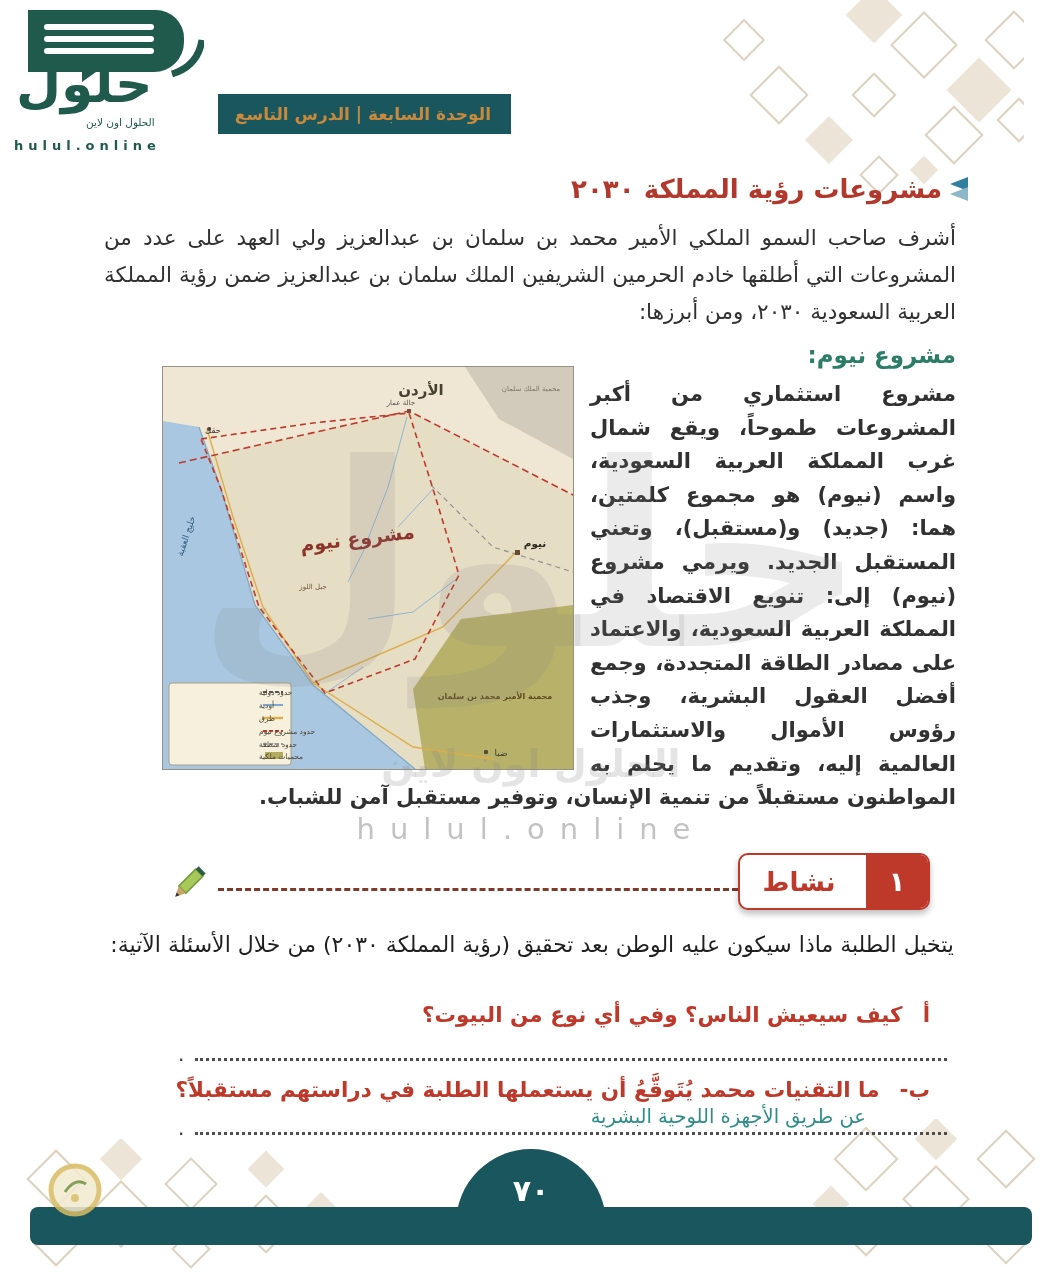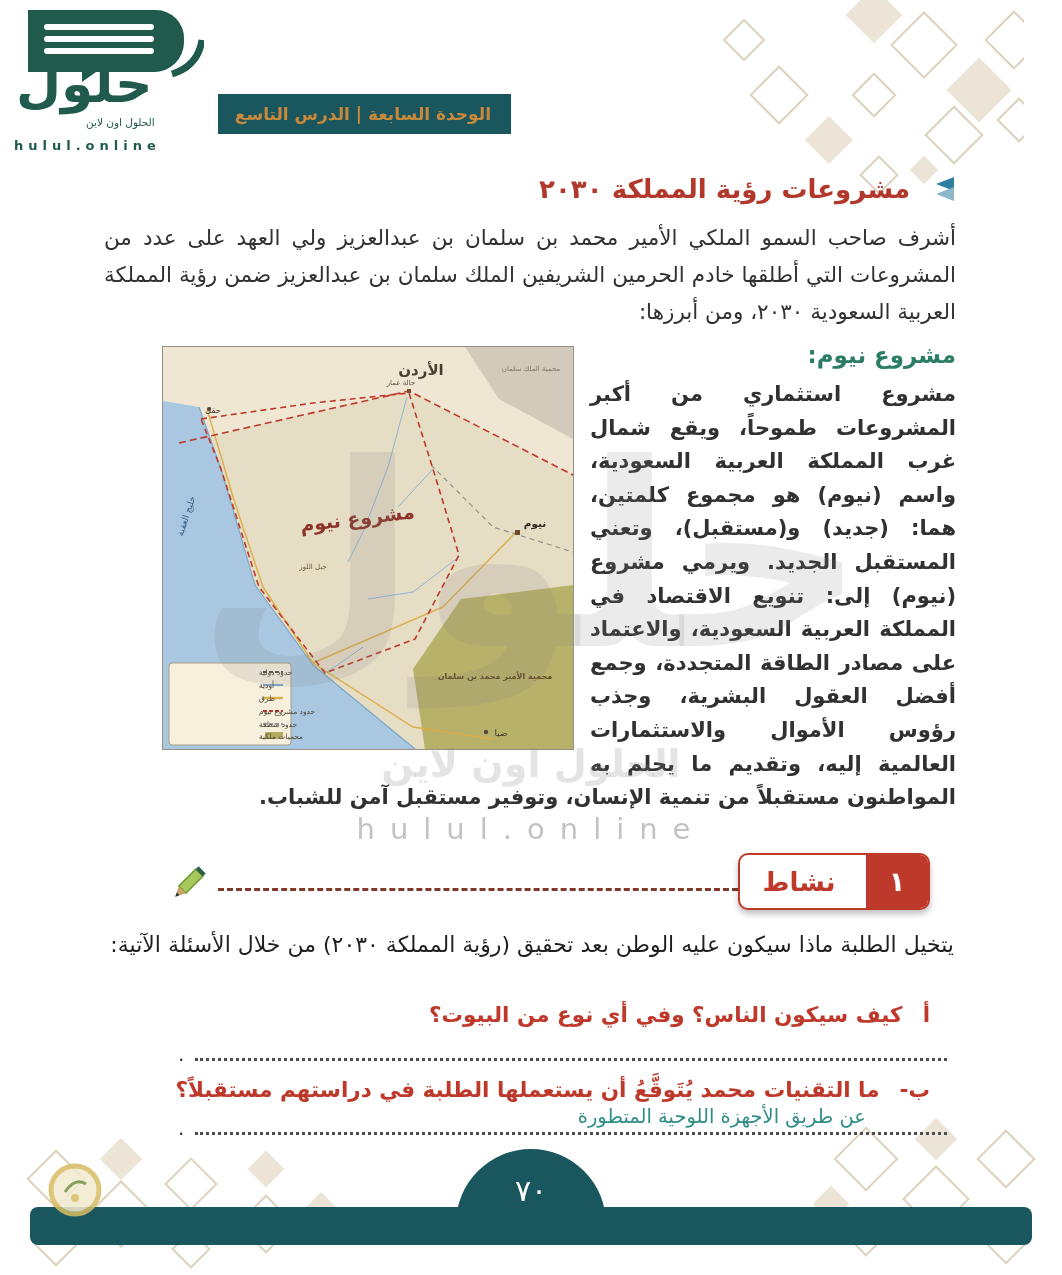--- a/index.html
+++ b/index.html
@@ -26,35 +26,35 @@
     color: #1f5a4c; line-height: 1; direction: rtl;
   }
   .logo-tagline { position: absolute; top: 116px; left: 86px; font-size: 10.5px; color: #1f5a4c; direction: rtl; }
   .logo-domain { position: absolute; top: 138px; left: 14px; font-size: 13px; font-weight: bold; letter-spacing: 5px; color: #1f5a4c; }
   .pattern { position: absolute; z-index: 0; }
   .pattern.tr { top: 0; right: 38px; }
   .pattern.bl { bottom: 6px; left: 16px; }
   .pattern.br { bottom: 6px; right: 16px; }
   
   .title-row {
-    position: absolute; top: 174px; right: 106px; display: flex; direction: rtl;
-    align-items: center; gap: 24px;
+    position: absolute; top: 174px; right: 92px; display: flex; direction: rtl;
+    align-items: center; gap: 6px;
   }
   .title-row h1 { margin: 0; font-size: 26px; font-weight: bold; color: #b1382b; }
   .intro {
     position: absolute; top: 220px; right: 106px; width: 852px;
     direction: rtl; text-align: justify; font-size: 21.5px; font-weight: normal;
     line-height: 1.72; margin: 0; color: #313131;
   }
   
   .neom {
     position: absolute; top: 342px; right: 106px; width: 794px; direction: rtl;
   }
   .map-box {
-    float: left; width: 412px; height: 404px; margin: 4px 0 10px 0; margin-right: 16px;
+    float: left; width: 412px; height: 404px; margin: 24px 0 10px 0; margin-right: 16px;
     border: 1px solid #979183; background: #fef9c3; position: relative;
   }
   .neom h2 { margin: 0 0 10px 0; font-size: 23px; font-weight: bold; color: #2b7d66; }
   .neom p {
     margin: 0; font-size: 21px; font-weight: bold; line-height: 1.6;
     text-align: justify; color: #313131;
   }
   
   .wm { position: absolute; left: 50%; transform: translateX(-50%); z-index: 4; pointer-events: none; white-space: nowrap; }
   .wm-mark { top: 430px; font-size: 255px; font-weight: bold; color: rgba(128,128,128,0.16); line-height: 1; }
@@ -89,21 +89,21 @@
   .ed-b { top: 1116px; }
   
   .footer-band {
     position: absolute; left: 30px; right: 30px; bottom: 30px; height: 38px;
     background: #19565e; border-radius: 8px; z-index: 2;
   }
   .footer-bump {
     position: absolute; left: 50%; transform: translateX(-50%); bottom: 30px;
     width: 150px; height: 96px; background: #19565e; border-radius: 78px 78px 0 0;
     z-index: 2; display: flex; justify-content: center; align-items: flex-start;
-    padding-top: 24px; color: #fff; font-size: 30px; font-weight: normal;
+    padding-top: 24px; color: #fff; font-size: 30px; font-weight: bold;
   }
   .emblem { position: absolute; left: 46px; bottom: 56px; z-index: 3; opacity: 0.85; }
   svg text { font-family: "DejaVu Sans", sans-serif; }
 </style>
 </head>
 <body>
 
 <div class="page">
 
   <svg class="pattern tr" width="400" height="195" viewBox="0 0 400 195">
@@ -263,30 +263,30 @@
         <rect x="2" y="17" width="4" height="10" fill="#2e5d46"></rect>
       </g>
     </svg>
     <div class="dash-line"></div>
   </div>
 
   <p class="instruction">يتخيل الطلبة ماذا سيكون عليه الوطن بعد تحقيق (رؤية المملكة ٢٠٣٠) من خلال الأسئلة الآتية:</p>
 
   <div class="q-row q-a">
     <span>أ</span>
-    <span>كيف سيكون الناس؟ وفي أي نوع من البيوت؟</span>
+    <span>كيف سيعيش الناس؟ وفي أي نوع من البيوت؟</span>
   </div>
   <span class="end-dot ed-a">.</span>
   <div class="dotline dl-a"></div>
 
   <div class="q-row q-b">
     <span>ب-</span>
     <span>ما التقنيات محمد يُتَوقَّعُ أن يستعملها الطلبة في دراستهم مستقبلاً؟</span>
   </div>
-  <div class="answer ans-b">عن طريق الأجهزة اللوحية المتطورة</div>
+  <div class="answer ans-b">عن طريق الأجهزة اللوحية البشرية</div>
   <span class="end-dot ed-b">.</span>
   <div class="dotline dl-b"></div>
 
   <svg class="emblem" width="58" height="58" viewBox="0 0 58 58">
     <circle cx="29" cy="29" r="24" fill="#f3ead0" stroke="#d8bd62" stroke-width="5"></circle>
     <path d="M19 31 q10 -15 21 -8" stroke="#6f8f3f" stroke-width="3" fill="none"></path>
     <circle cx="29" cy="37" r="4" fill="#d8bd62"></circle>
   </svg>
   <div class="footer-band"></div>
   <div class="footer-bump">

